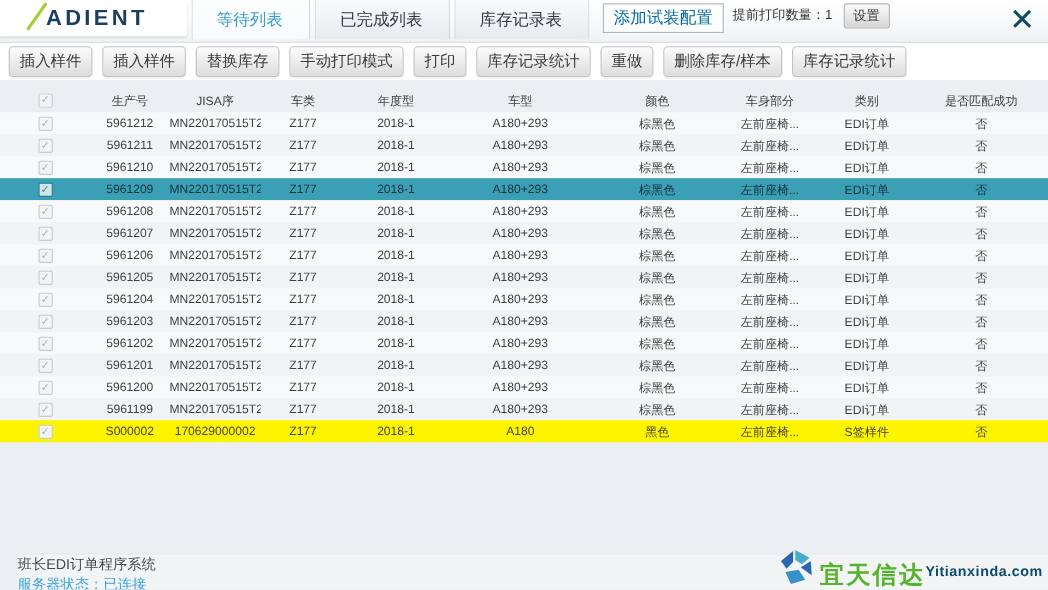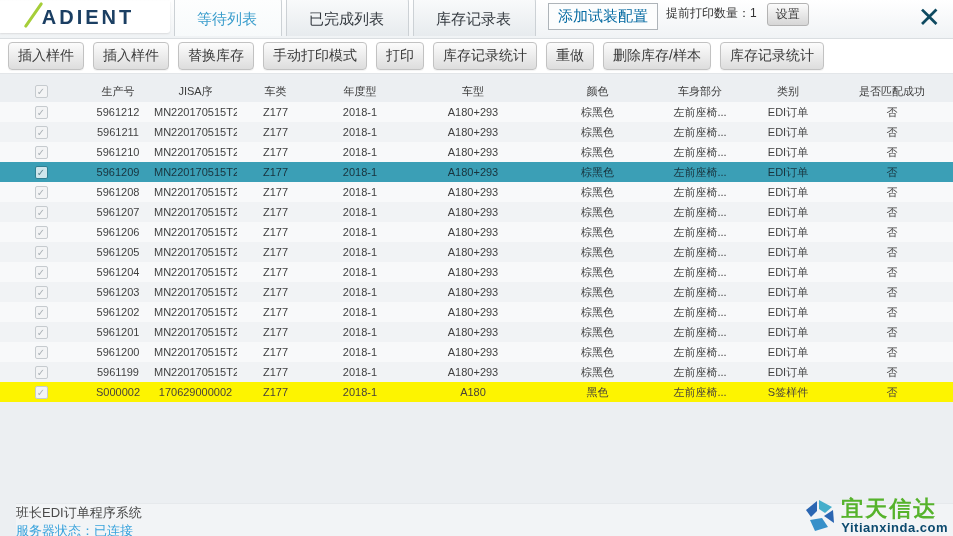--- a/index.html
+++ b/index.html
@@ -95,21 +95,21 @@
   .sb-divider{width:1px;height:18px;background:#a9adb1;}
   .sb-app{color:#4a4a4a;}
   .sb-server{color:#3aa3dc;}
   .sb-network{color:#6e6e6e;}
   .sb-time{color:#3aa3dc;}
   
   .watermark{
     position:absolute;right:5px;bottom:2px;z-index:5;
     display:flex;align-items:flex-end;gap:3px;
   }
-  .wm-text{display:flex;flex-direction:column;align-items:flex-start;line-height:1;}
+  .wm-text{display:flex;flex-direction:row;align-items:flex-start;line-height:1;}
   .wm-name{font-size:22px;font-weight:bold;color:#56b32c;letter-spacing:2px;}
   .wm-domain{font-size:13px;font-weight:bold;color:#0c4a6e;margin-top:1px;letter-spacing:.5px;}
 </style>
 </head>
 <body>
 
 <div class="tabbar">
   <div class="logo-box">
     <span class="logo">
       <span class="logo-slash"></span>

